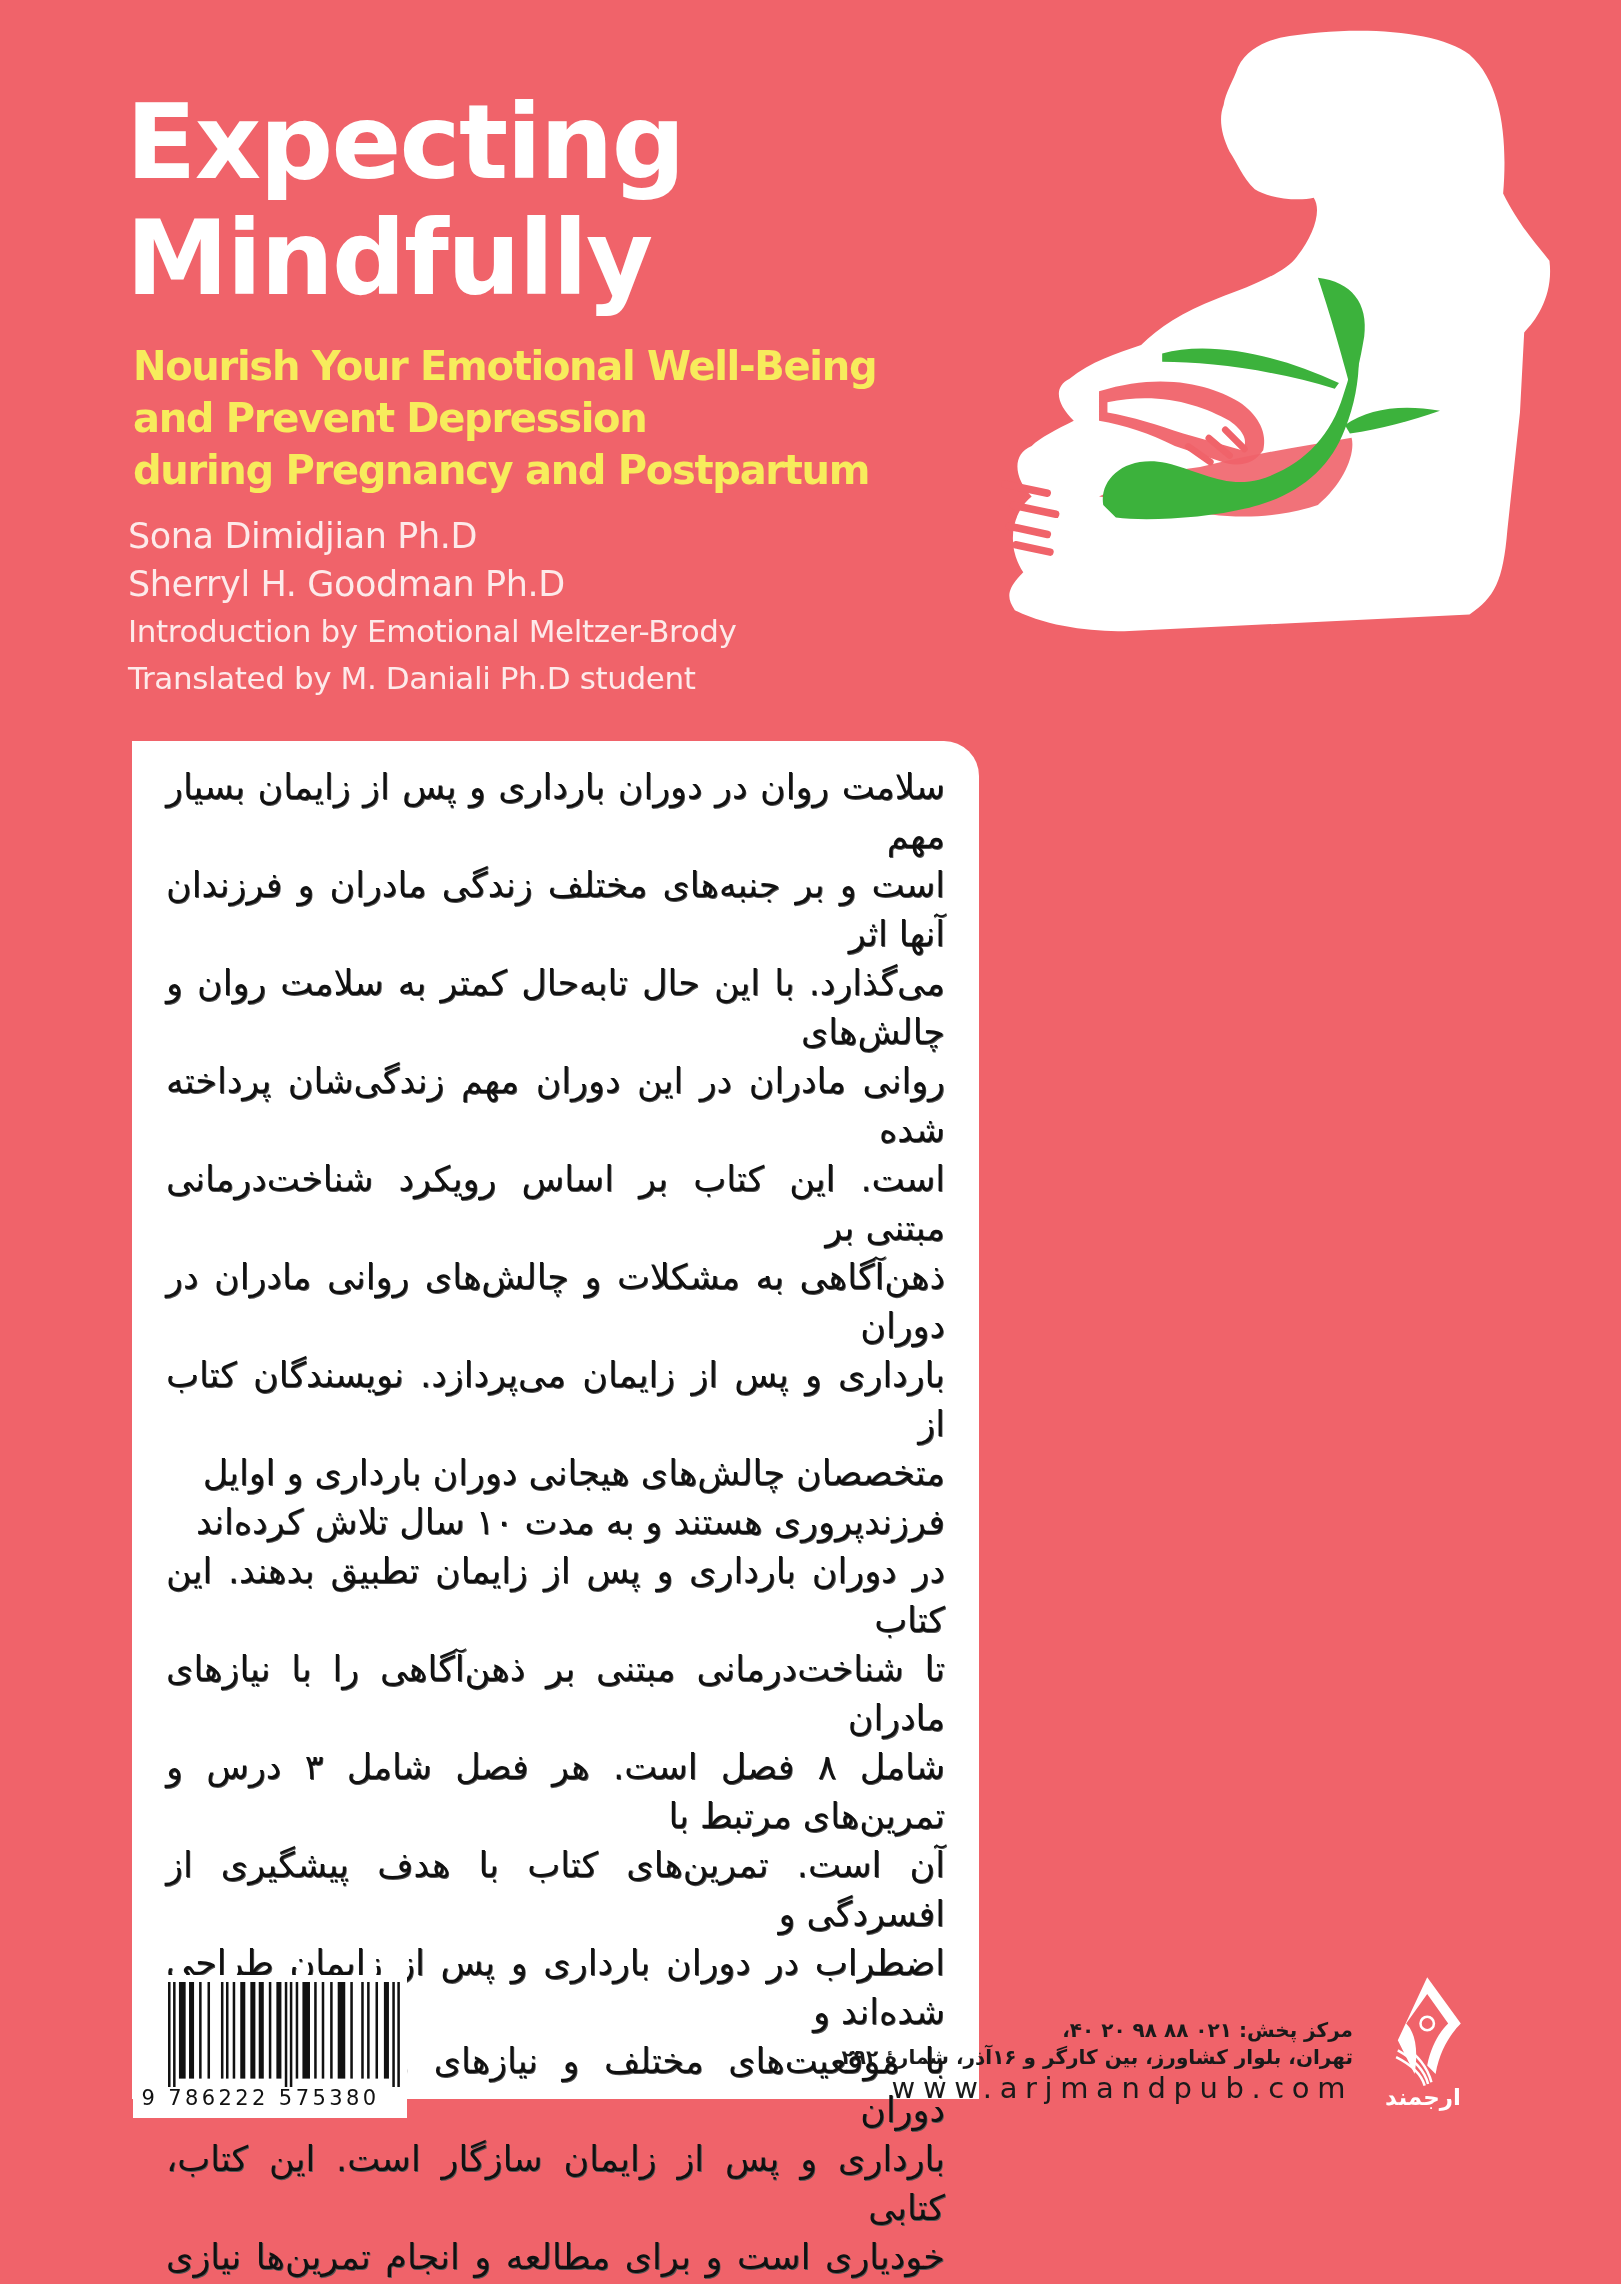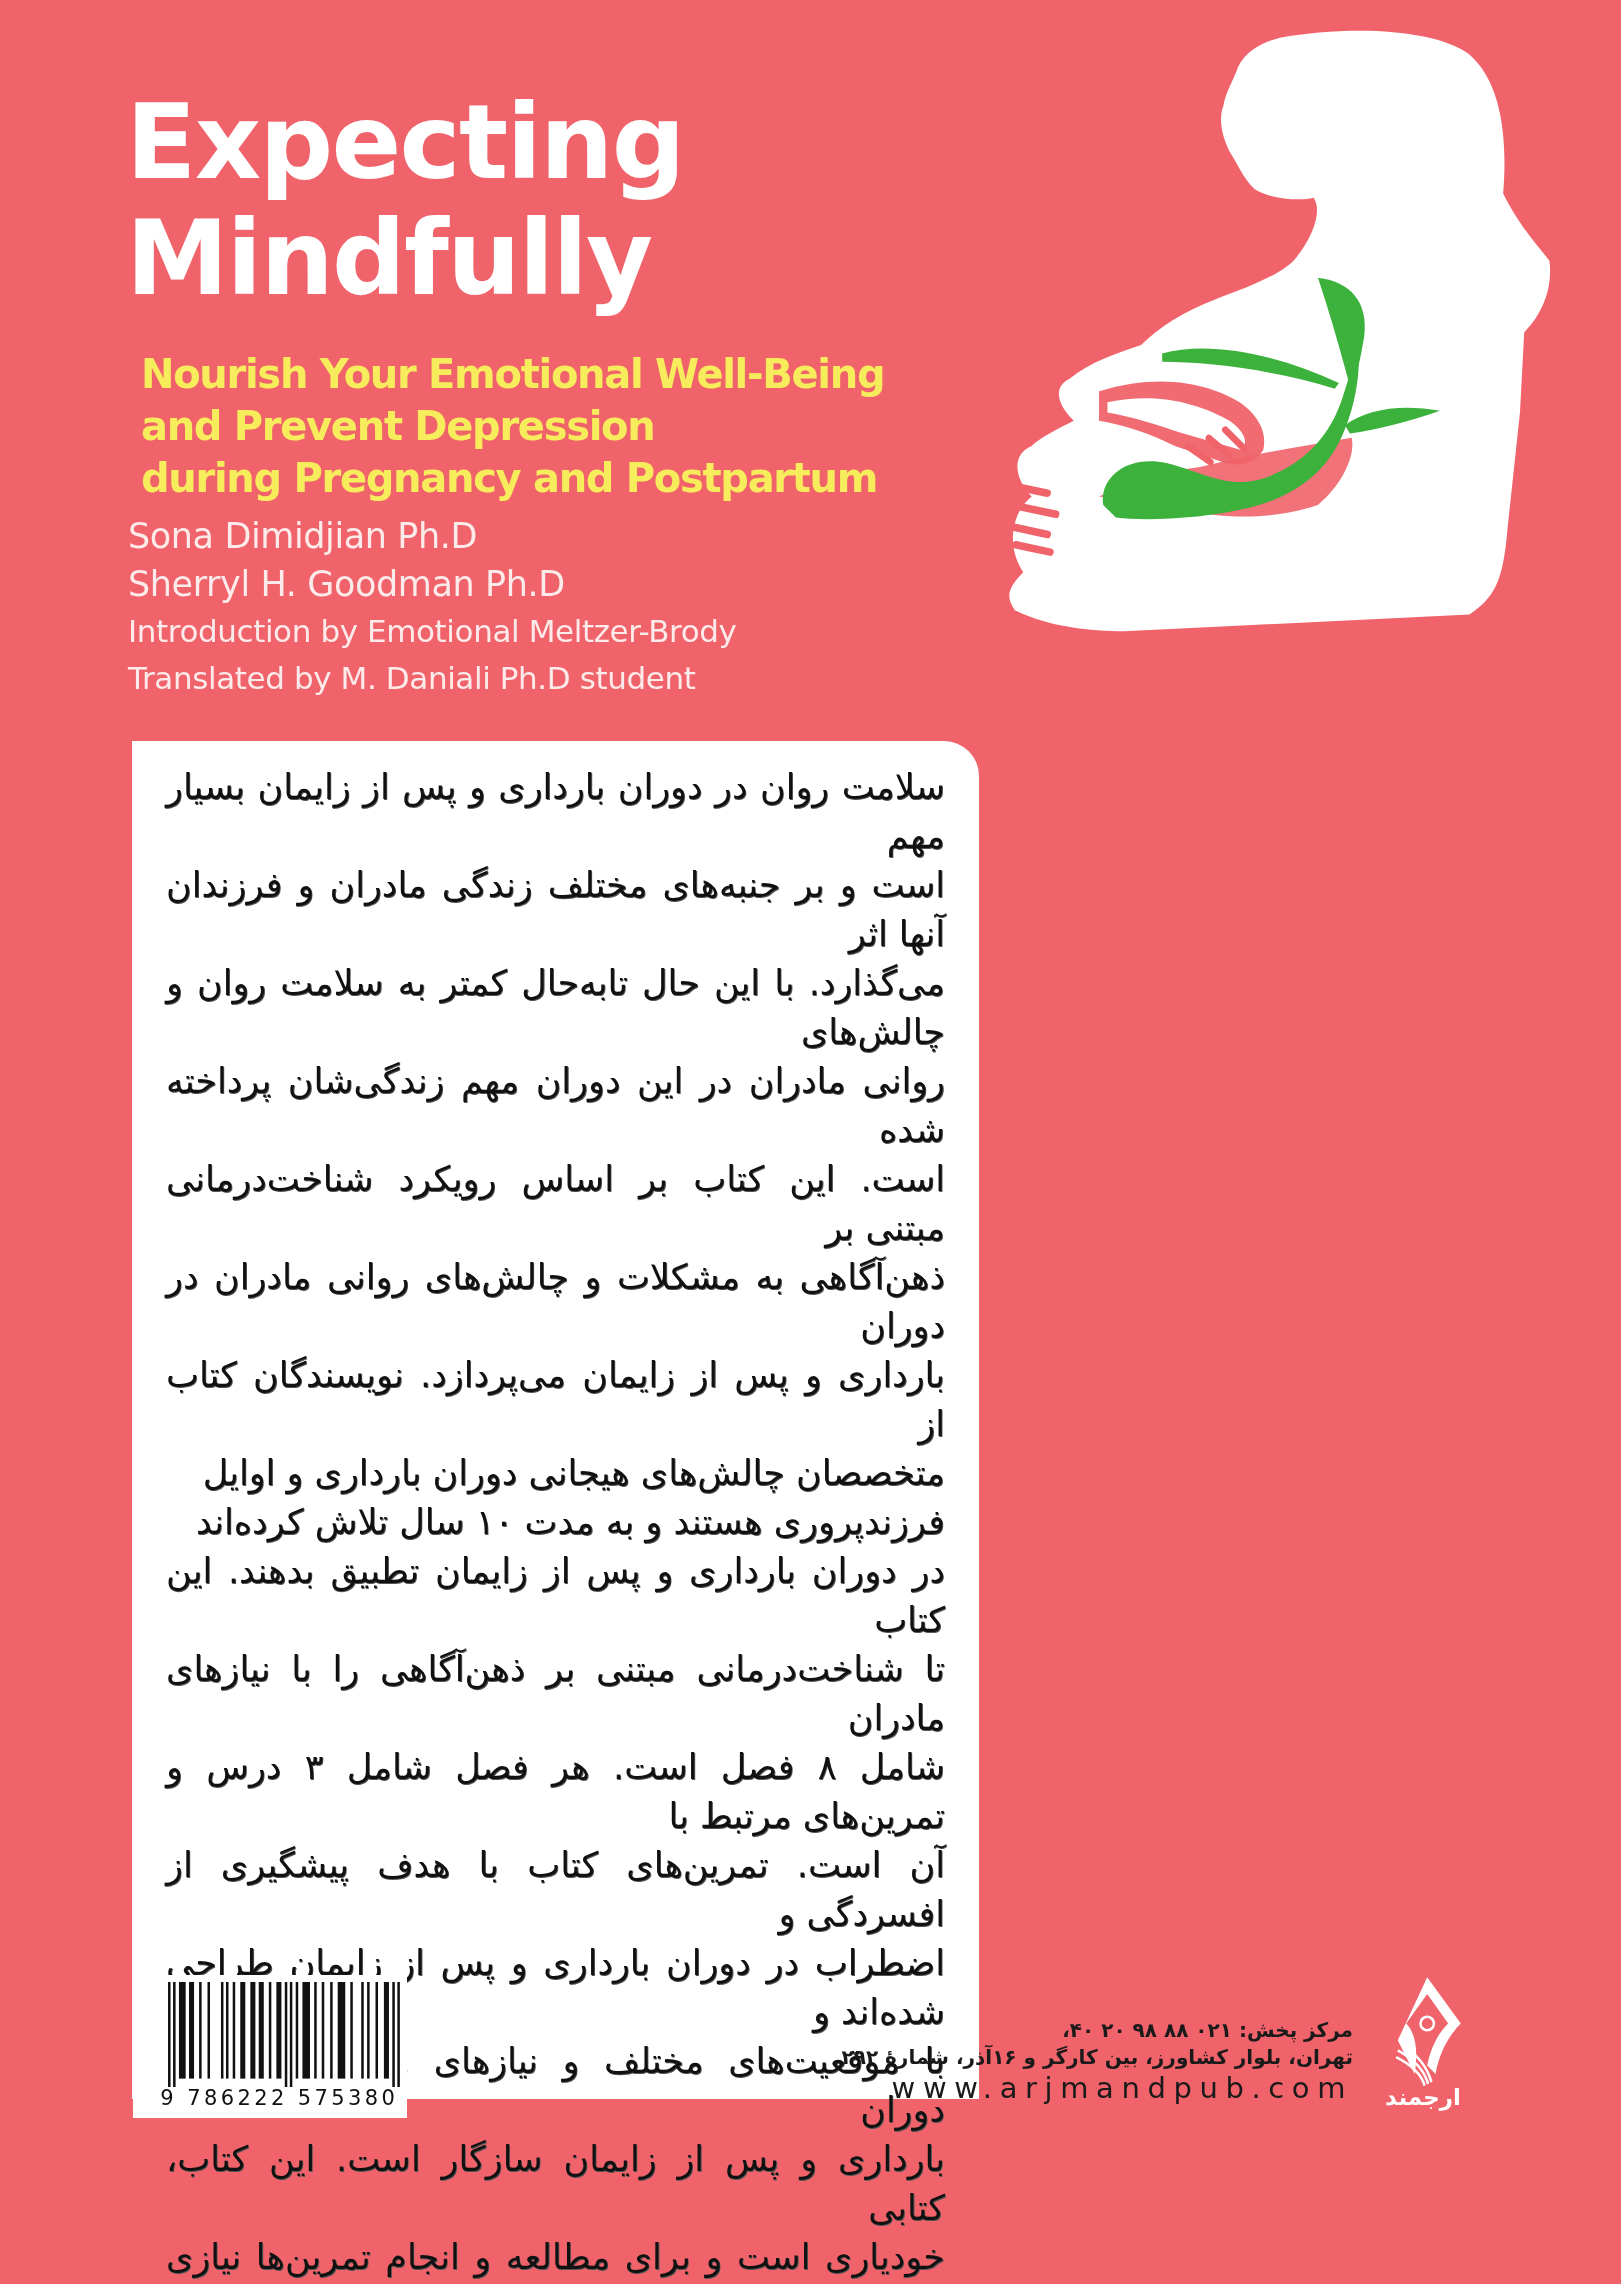--- a/index.html
+++ b/index.html
@@ -13,21 +13,21 @@
   .title {
     position: absolute; left: 126px; top: 84px;
     color: #ffffff; font-family: "DejaVu Sans", sans-serif;
     font-weight: bold; font-size: 103px; line-height: 116px;
     letter-spacing: -1.7px; margin: 0;
   }
   .subtitle {
     position: absolute; left: 126px; top: 333px;
     color: #f7ec5c; font-family: "DejaVu Sans", sans-serif;
     font-weight: bold; font-size: 40px; line-height: 52px;
-    letter-spacing: -1.3px; margin: 15px; white-space: nowrap;
+    letter-spacing: -1.3px; margin: 7px; white-space: nowrap;
   }
   .credits { position: absolute; left: 128px; top: 512px; color: #fdeaea; margin: 0; padding: 0; list-style: none; }
   .credits li { font-family: "DejaVu Sans", sans-serif; font-weight: normal; white-space: nowrap; letter-spacing: -0.4px; }
   .credits li.author { font-size: 35px; line-height: 48px; }
   .credits li.minor { font-size: 31px; line-height: 47px; }
   .blurb {
     position: absolute; left: 132px; top: 741px;
     width: 847px; height: 1358px;
     background: #ffffff;
     border-top-right-radius: 35px;
@@ -36,21 +36,21 @@
   }
   .blurb p {
     margin: 0; direction: rtl; text-align: justify; text-align-last: right;
     font-family: "DejaVu Sans", sans-serif;
     font-size: 35px; line-height: 49px; color: #111111;
     text-shadow: 0.8px 0.8px 0 #555;
   }
   .illustration { position: absolute; left: 998px; top: 8.4px; width: 623px; height: 1095px; }
   .barcode {
     position: absolute; left: 133px; top: 1975px;
-    width: 274px; height: 143px; background: #ffffff; text-align: right;
+    width: 274px; height: 143px; background: #ffffff;
   }
   .barcode svg { position: absolute; left: 6.7px; top: 6.7px; }
   .barcode-digits {
     position: absolute; left: 8.4px; bottom: 8.4px; width: 257px;
     font-family: "DejaVu Sans", sans-serif; font-size: 21px;
     letter-spacing: 3.4px; color: #111; background: transparent;
     white-space: nowrap;
   }
   .publisher {
     position: absolute; right: 268px; top: 2017px;

